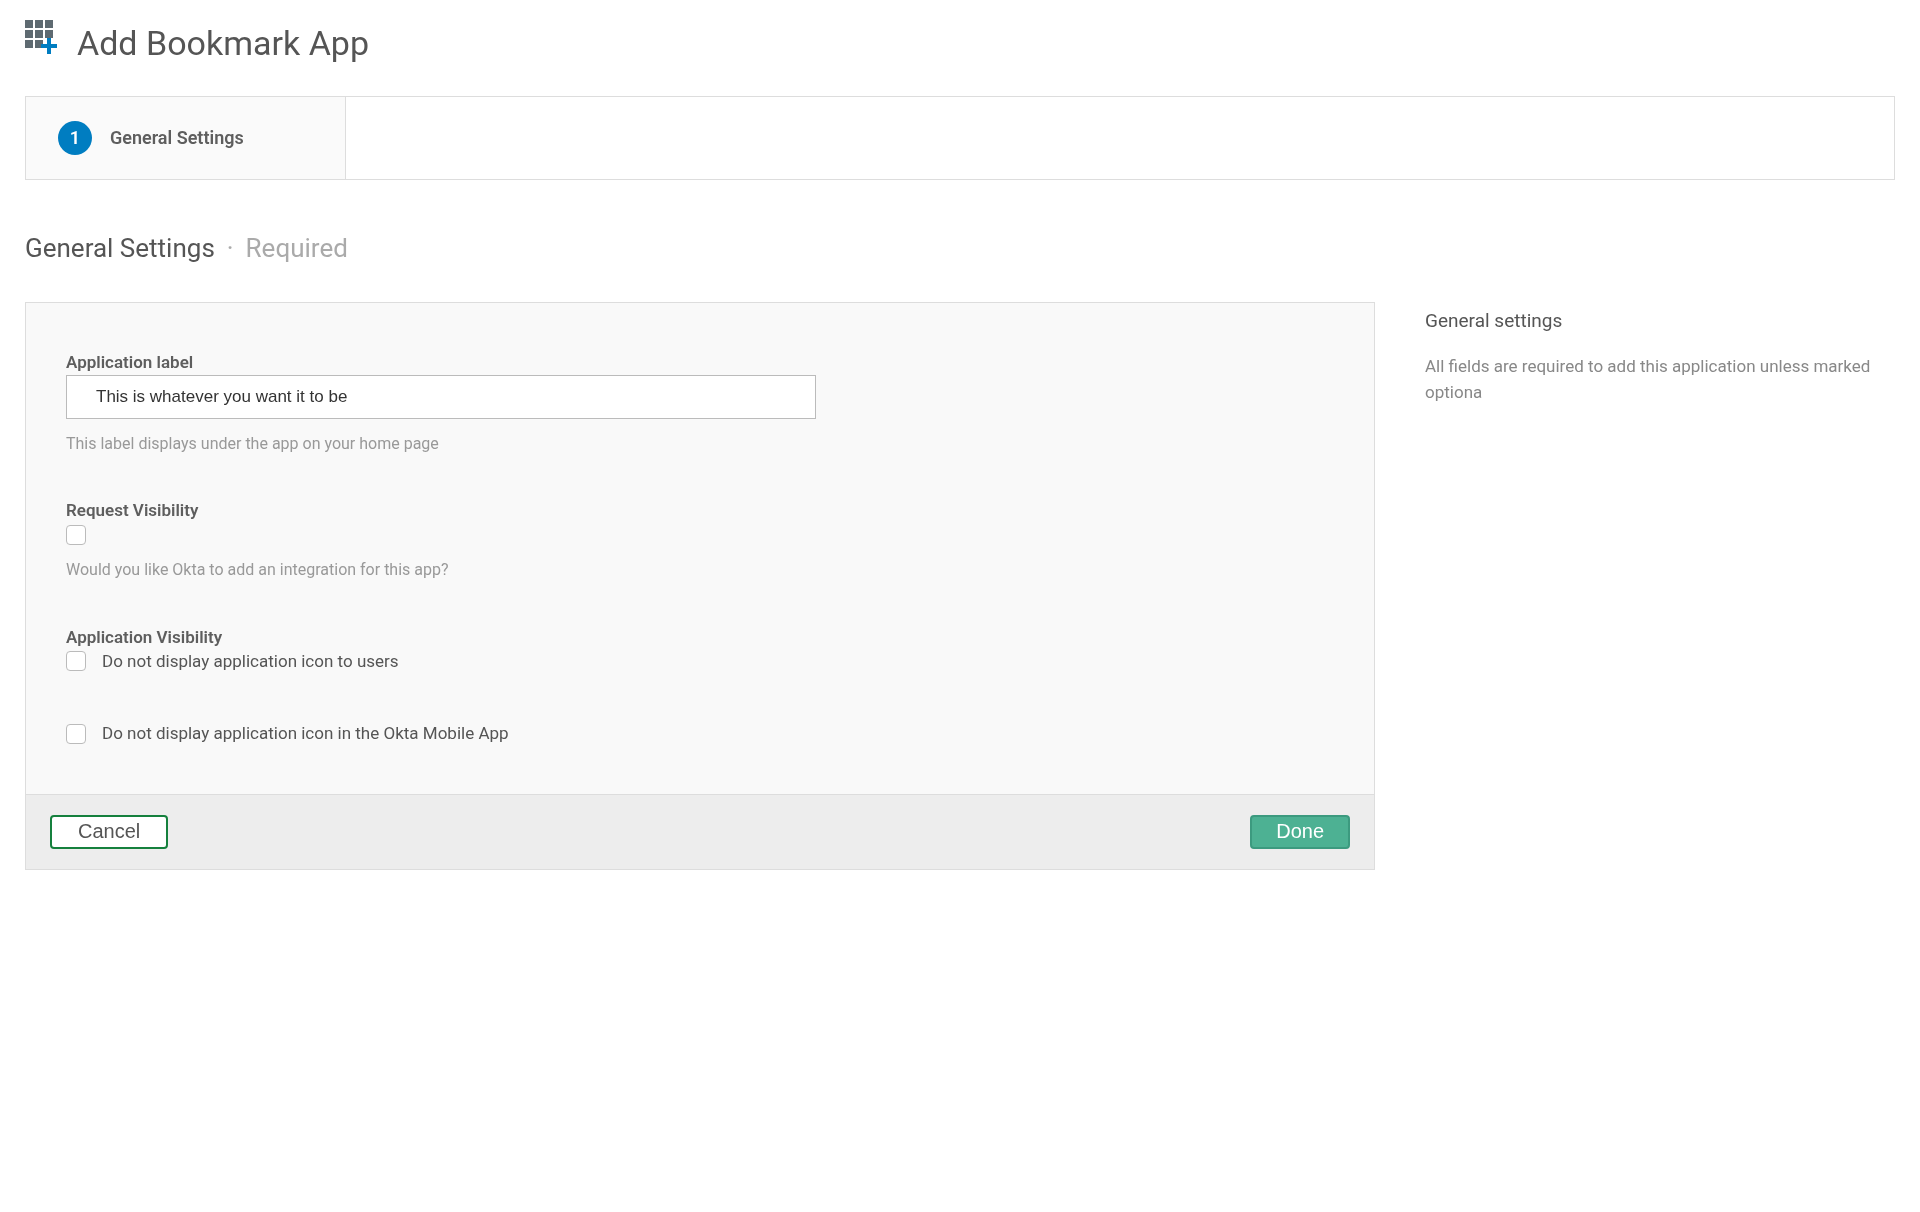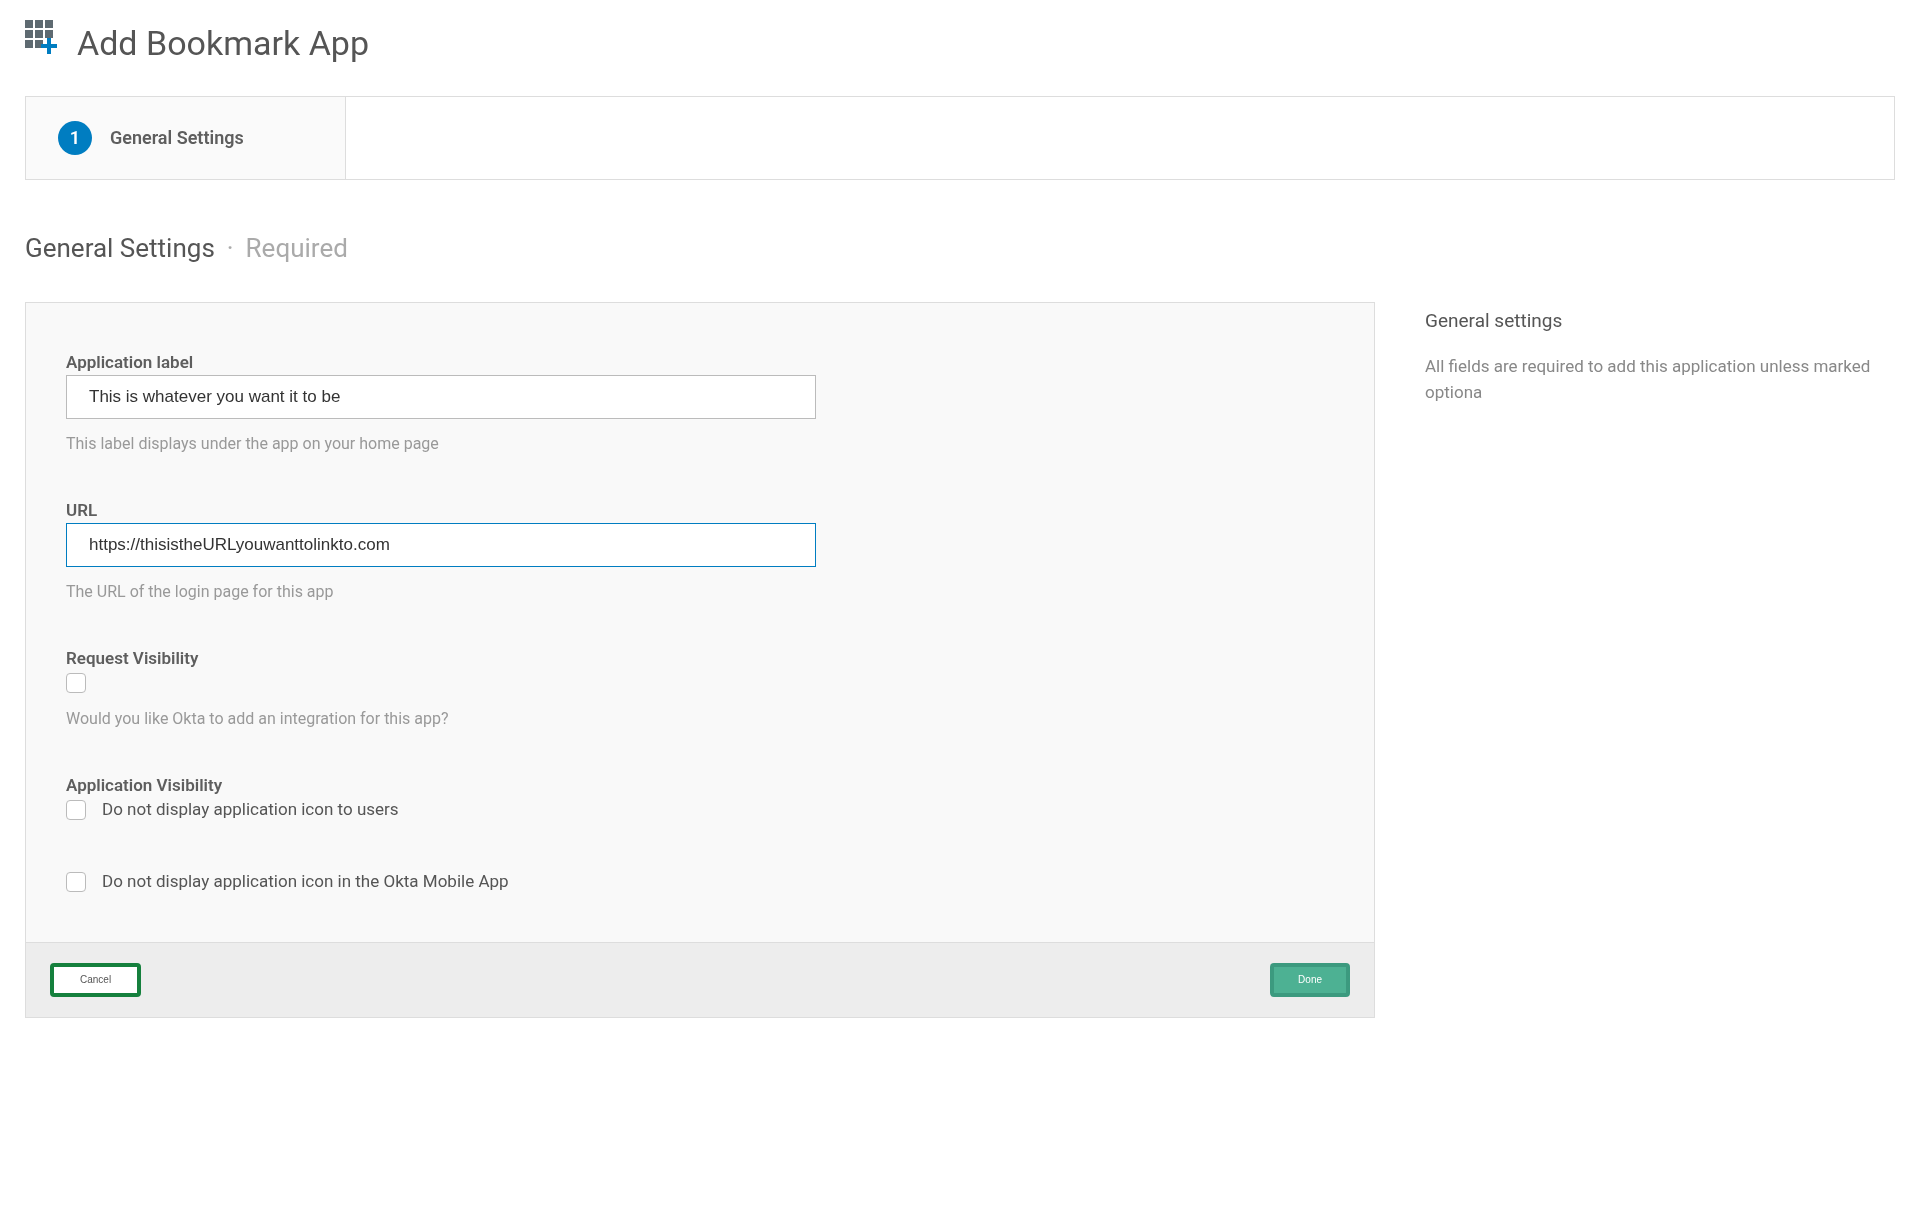--- a/index.html
+++ b/index.html
@@ -112,21 +112,21 @@
   }
   .form-control {
     flex: 1;
     max-width: 770px;
   }
   .text-input {
     width: 100%;
     max-width: 750px;
     height: 44px;
     border: 1px solid #bbb;
-    padding: 0 22px;
+    padding: 0 29px;
     font-size: 17px;
     color: #333;
     background: #fff;
   }
   .text-input.focused {
     border: 1px solid #007dc1;
   }
   .help-text {
     margin-top: 14px;
     color: #999;
@@ -157,24 +157,24 @@
     border-top: 1px solid #ddd;
     background: #ededed;
     padding: 20px 24px;
     display: flex;
     justify-content: space-between;
     align-items: center;
   }
   .btn {
     height: 34px;
     border-radius: 4px;
-    border: 4px solid #15803d;
-    background: #fff;
-    color: #555;
-    font-size: 10px;
+    border: 2px solid #15803d;
+    background: #fff;
+    color: #555;
+    font-size: 20px;
     padding: 0 26px;
     cursor: pointer;
   }
   .btn-primary {
     background: #4db193;
     border-color: #3c9a7f;
     color: #fff;
     padding: 0 24px;
     font-weight: 500;
   }
@@ -240,27 +240,20 @@
       <div class="form-body">
 
         <div class="form-row">
           <div class="form-label">Application label</div>
           <div class="form-control">
             <input type="text" class="text-input" value="This is whatever you want it to be" style="">
             <div class="help-text">This label displays under the app on your home page</div>
           </div>
         </div>
 
-        <div class="form-row">
-          <div class="form-label">URL</div>
-          <div class="form-control">
-            <input type="text" class="text-input focused" value="https://thisistheURLyouwanttolinkto.com" style="">
-            <div class="help-text">The URL of the login page for this app</div>
-          </div>
-        </div>
 
         <div class="form-row">
           <div class="form-label">Request Visibility</div>
           <div class="form-control">
             <span class="checkbox"></span>
             <div class="help-text">Would you like Okta to add an integration for this app?</div>
           </div>
         </div>
 
         <div class="form-row">

